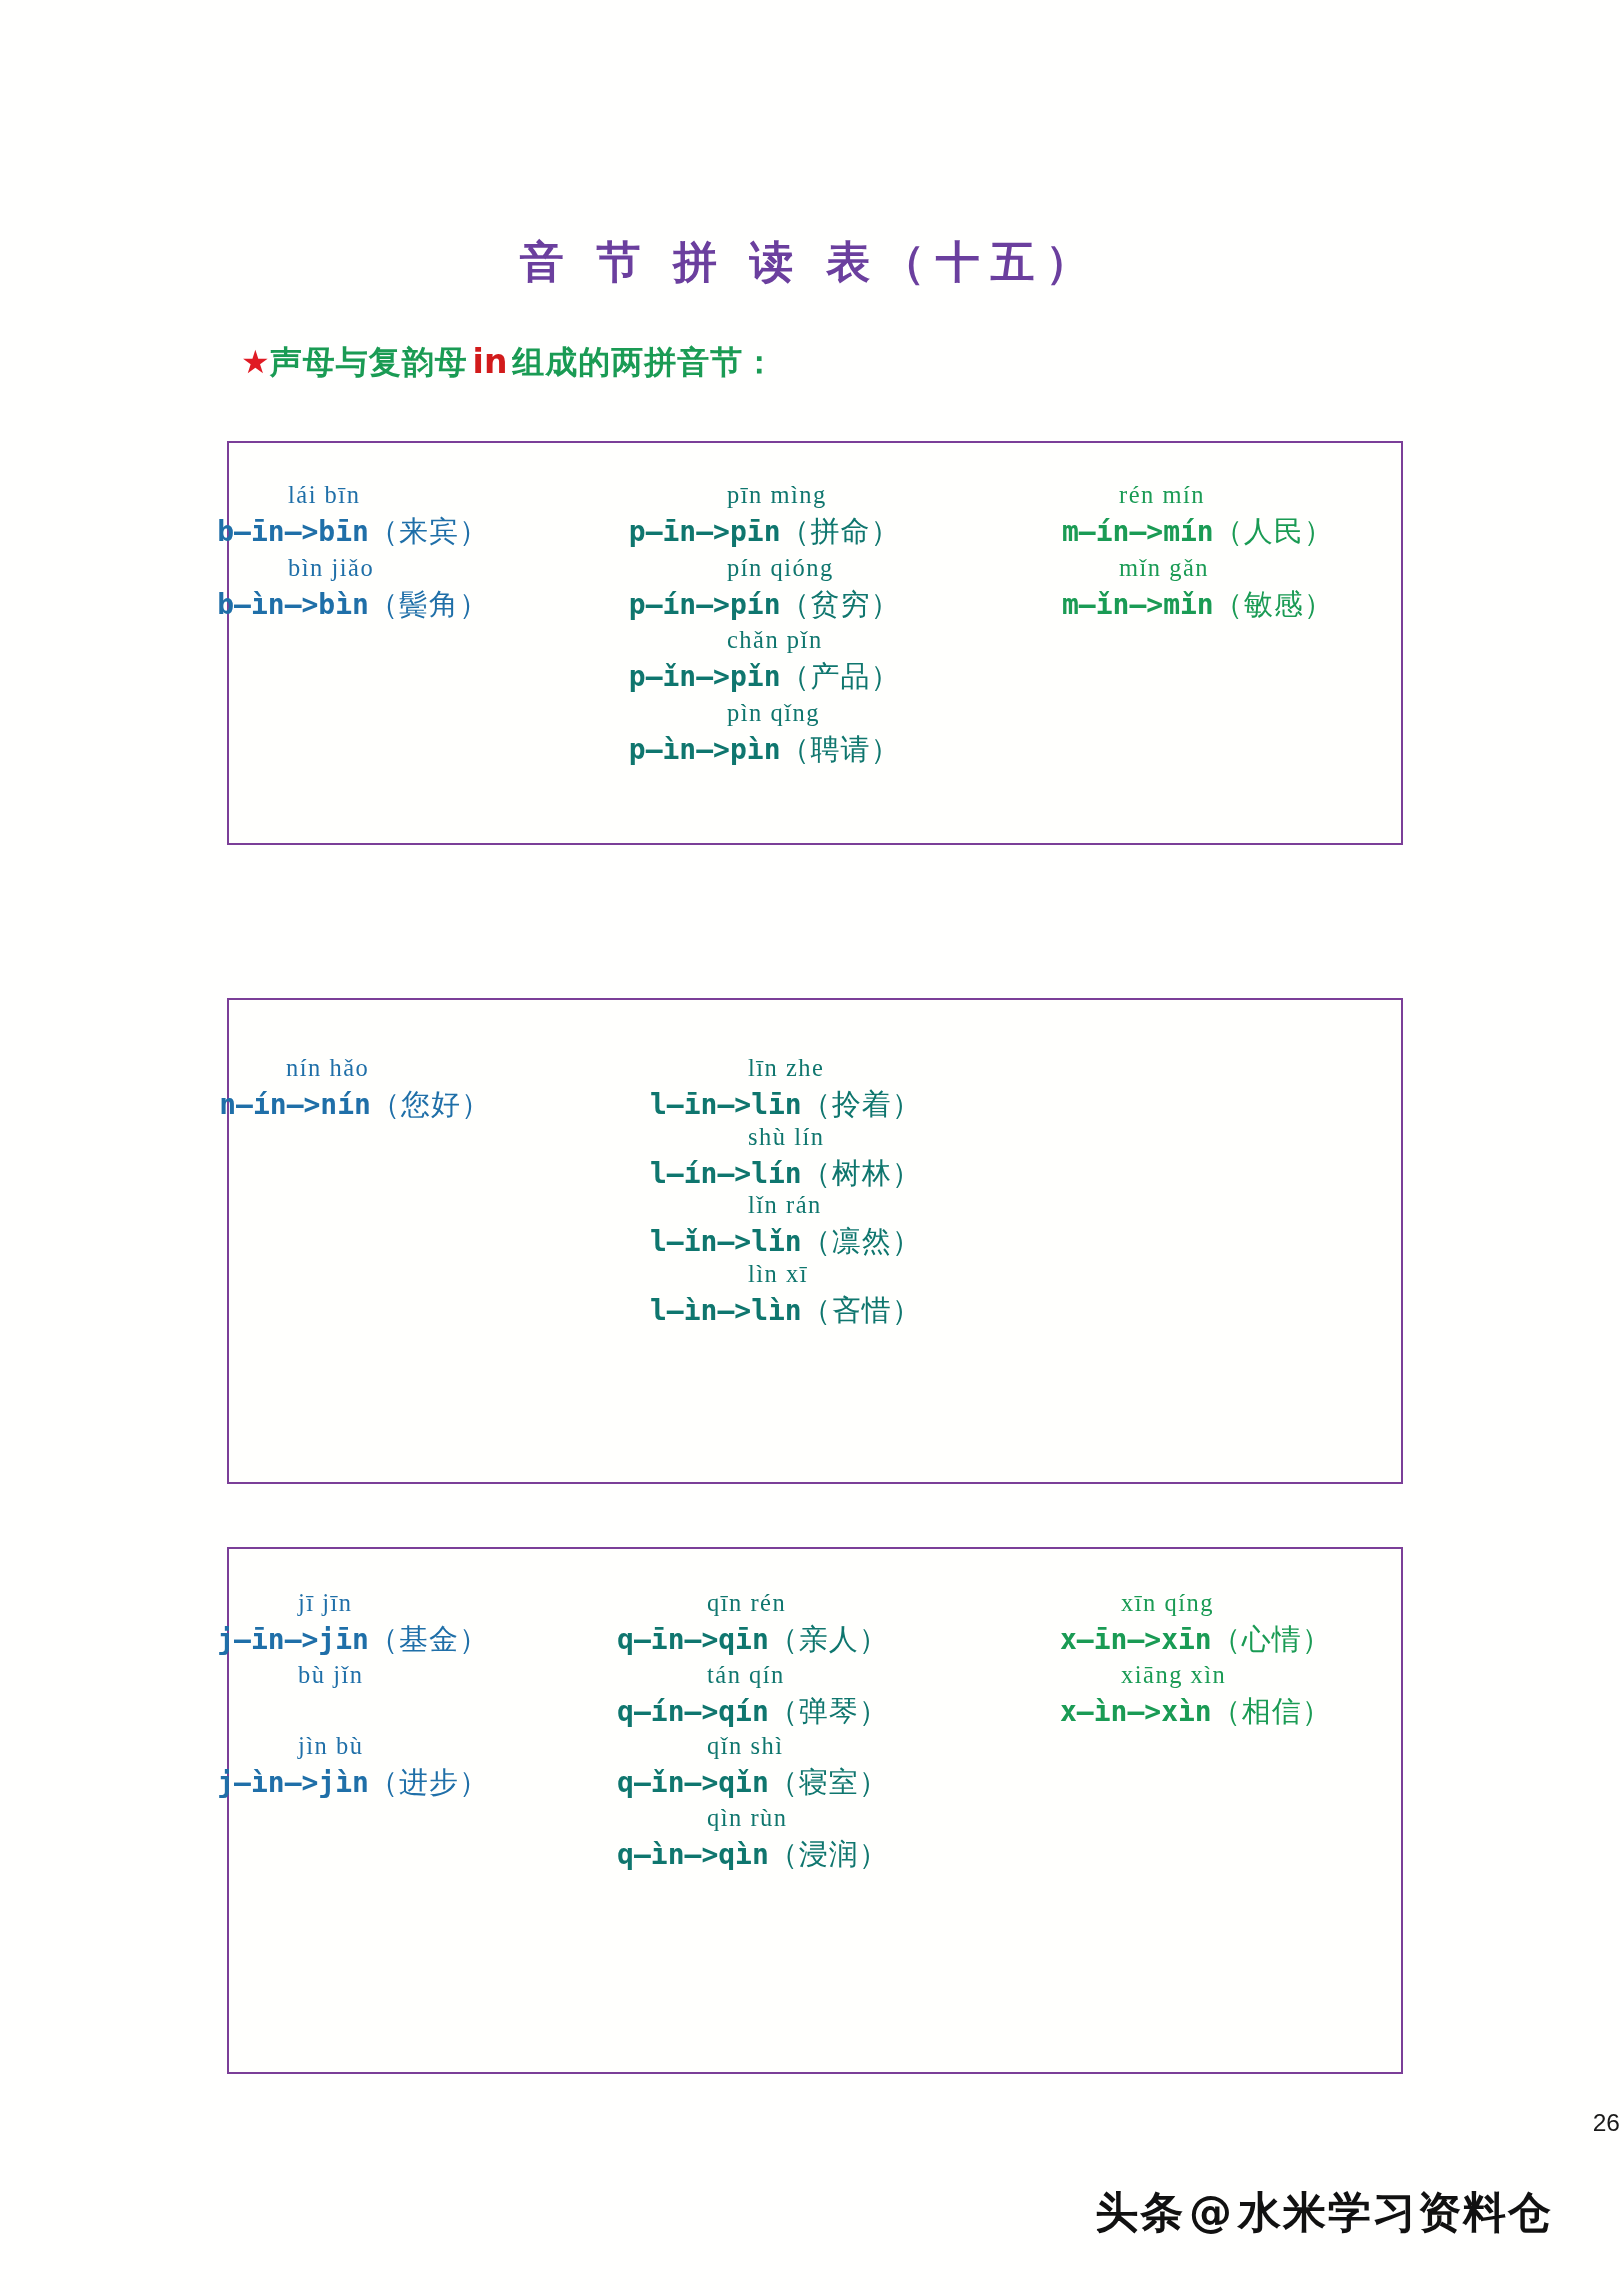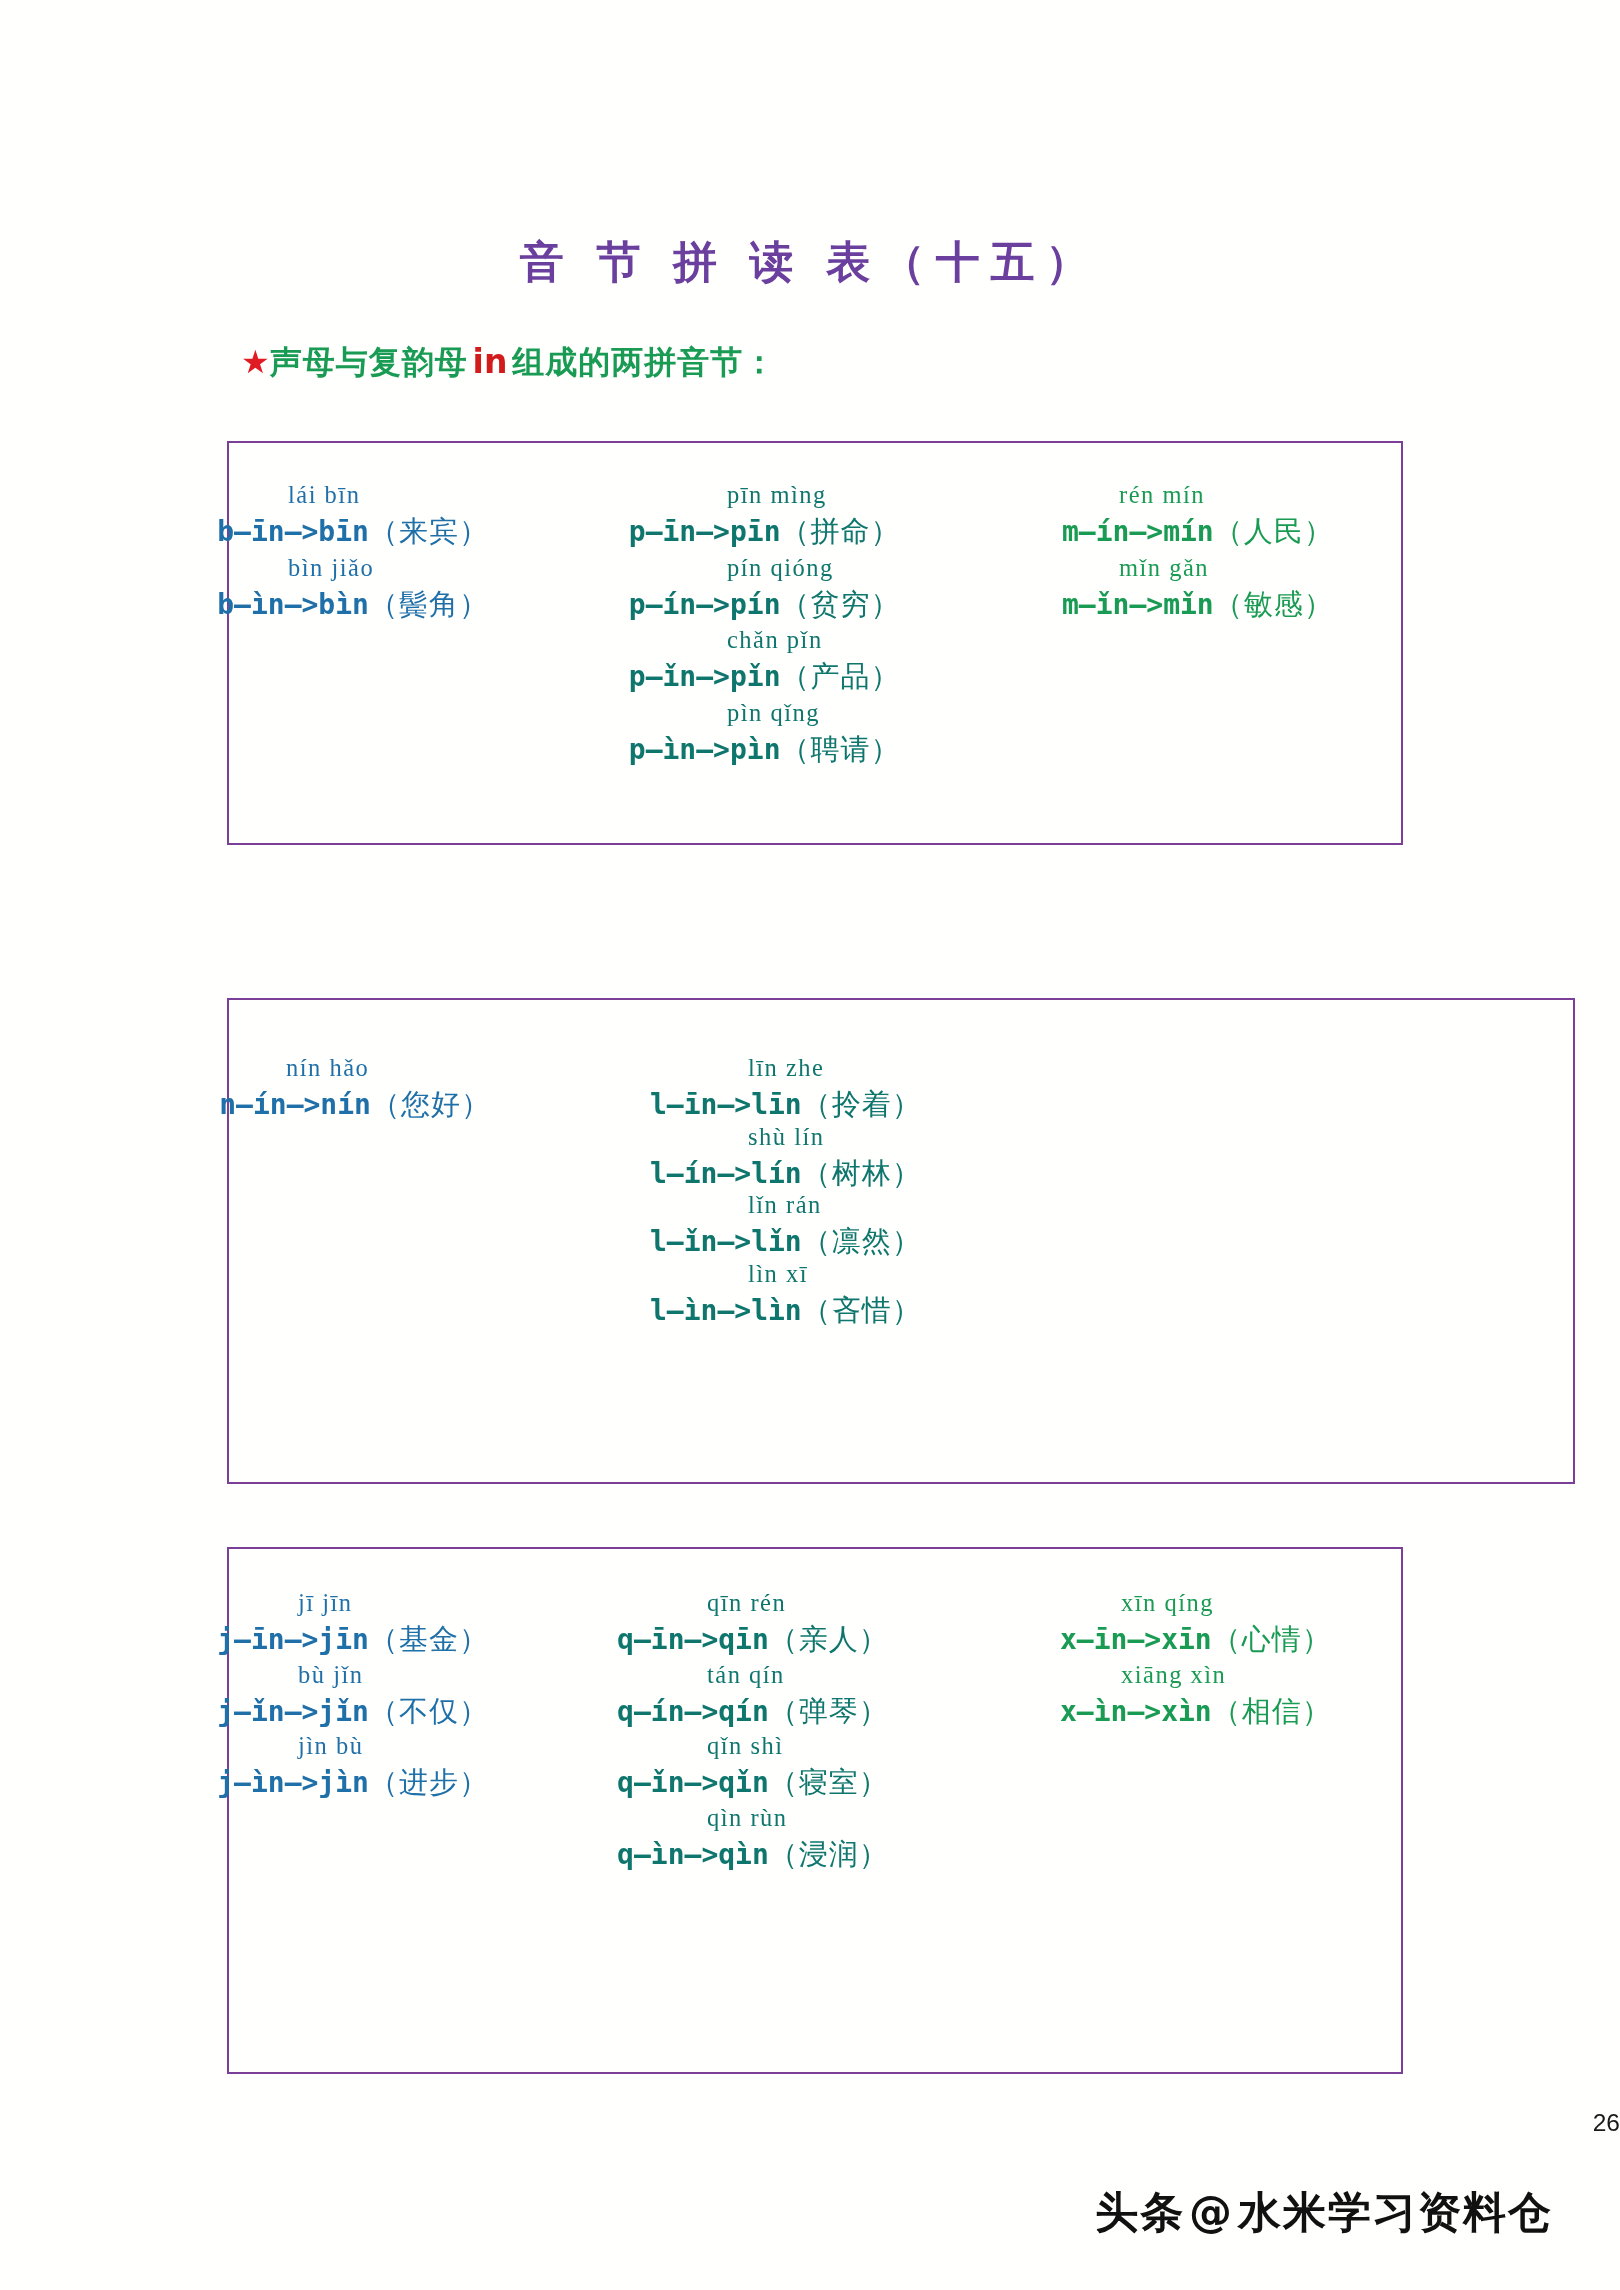--- a/index.html
+++ b/index.html
@@ -64,21 +64,21 @@
   }
 
   
   .box {
     position: absolute;
     border: 2.9px solid #7b3f98;
     background: #fffffd;
     box-sizing: border-box;
   }
   #box-1 { left: 227px; top: 441px;  width: 1176px; height: 404px; }
-  #box-2 { left: 227px; top: 998px; width: 1348px; height: 486px; }
+  #box-2 { left: 227px; top: 998px; width: 1176px; height: 486px; }
   #box-3 { left: 227px; top: 1547px; width: 1176px; height: 527px; }
 
   .col {
     position: absolute;
     top: 0;
     height: 100%;
   }
   .col-1 { left: 0px;   width: 392px; }
   .col-2 { left: 392px; width: 392px; }
   .col-3 { left: 784px; width: 392px; }
@@ -225,21 +225,20 @@
       <div class="col col-3"></div>
     </div>
   <div class="box" id="box-3">
       <div class="col col-1">
         <div class="entry" style="top: 37px;">
           <div class="gloss c-blue" style="padding-left: 69px;">jī jīn</div>
           <div class="formula c-blue" style="padding-left: 0px; margin-left: -11.8px;"><span>j—īn—&gt;jīn</span><span class="han">（基金）</span></div>
         </div>
         <div class="entry" style="top: 109px;">
           <div class="gloss c-blue" style="padding-left: 69px;">bù jǐn</div>
-          <div class="formula c-blue" style="padding-left: 0px; margin-left: -11.8px;"><span>j—ǐn—&gt;jǐn</span><span class="han">（不仅）</span></div>
         </div>
         <div class="entry" style="top: 180px;">
           <div class="gloss c-blue" style="padding-left: 69px;">jìn bù</div>
           <div class="formula c-blue" style="padding-left: 0px; margin-left: -11.8px;"><span>j—ìn—&gt;jìn</span><span class="han">（进步）</span></div>
         </div>
       </div>
       <div class="col col-2">
         <div class="entry" style="top: 37px;">
           <div class="gloss c-red" style="padding-left: 86px;">qīn rén</div>
           <div class="formula c-red" style="padding-left: 0px; margin-left: -3.9px;"><span>q—īn—&gt;qīn</span><span class="han">（亲人）</span></div>

